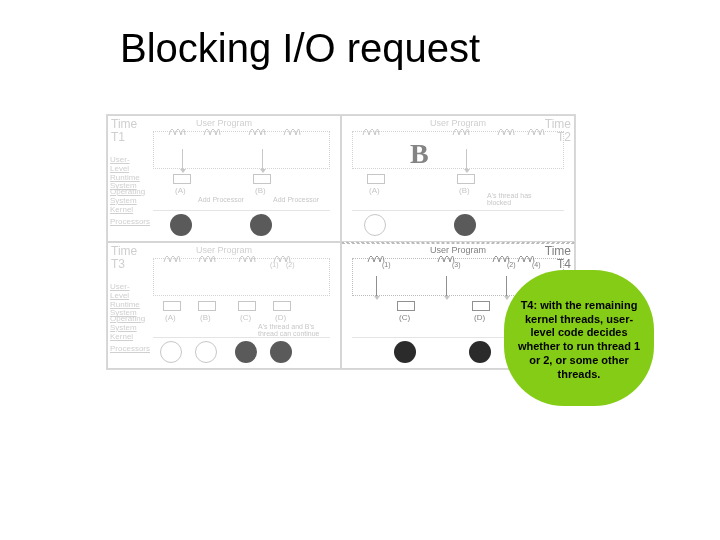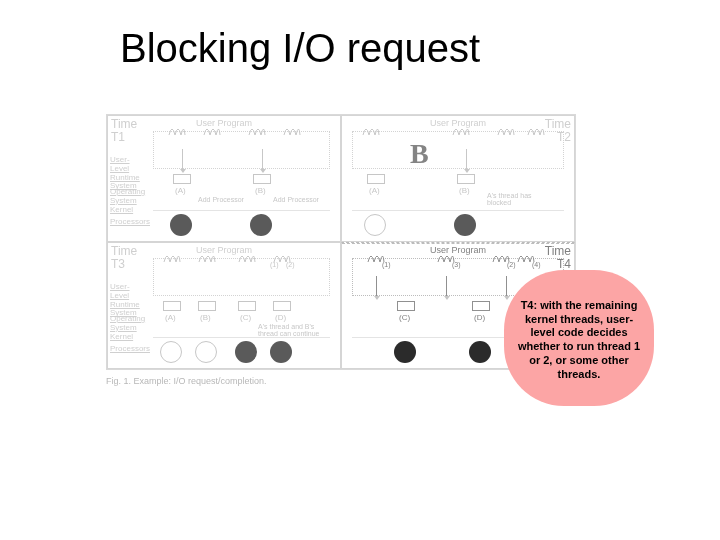--- a/index.html
+++ b/index.html
@@ -138,21 +138,21 @@
     border-left: 3px solid transparent;
     border-right: 3px solid transparent;
     border-top: 4px solid #c7c7c7;
   }
   .callout {
     position: absolute;
     top: 270px;
     left: 504px;
     width: 150px;
     height: 136px;
-    background: #fca5a5;
+    background: #84cc16;
     border-radius: 60px / 60px;
     padding: 16px 12px 12px 12px;
     display: flex;
     align-items: center;
     justify-content: center;
   }
   .callout-text {
     font-size: 11px;
     font-weight: 700;
     color: #000;
@@ -352,18 +352,17 @@
       <div class="ubox" style="left:55px; border-color:#909090;"></div>
       <div class="ubox" style="left:130px; border-color:#909090;"></div>
       <div class="ulabel" style="left:57px; color:#808080;">(C)</div>
       <div class="ulabel" style="left:132px; color:#808080;">(D)</div>
       <div class="procline" style="left:10px;"></div>
       <div class="proc on" style="left:52px; background:#2b2b2b;"></div>
       <div class="proc on" style="left:127px; background:#2b2b2b;"></div>
     </div>
 
   </div>
-  <div class="caption">Fig. 1.   Example: I/O request/completion.</div>
 </div>
 
 <div class="callout">
   <div class="callout-text">T4: with the remaining kernel threads, user-level code decides whether to run thread 1 or 2, or some other threads.</div>
 </div>
 
 </body></html>

